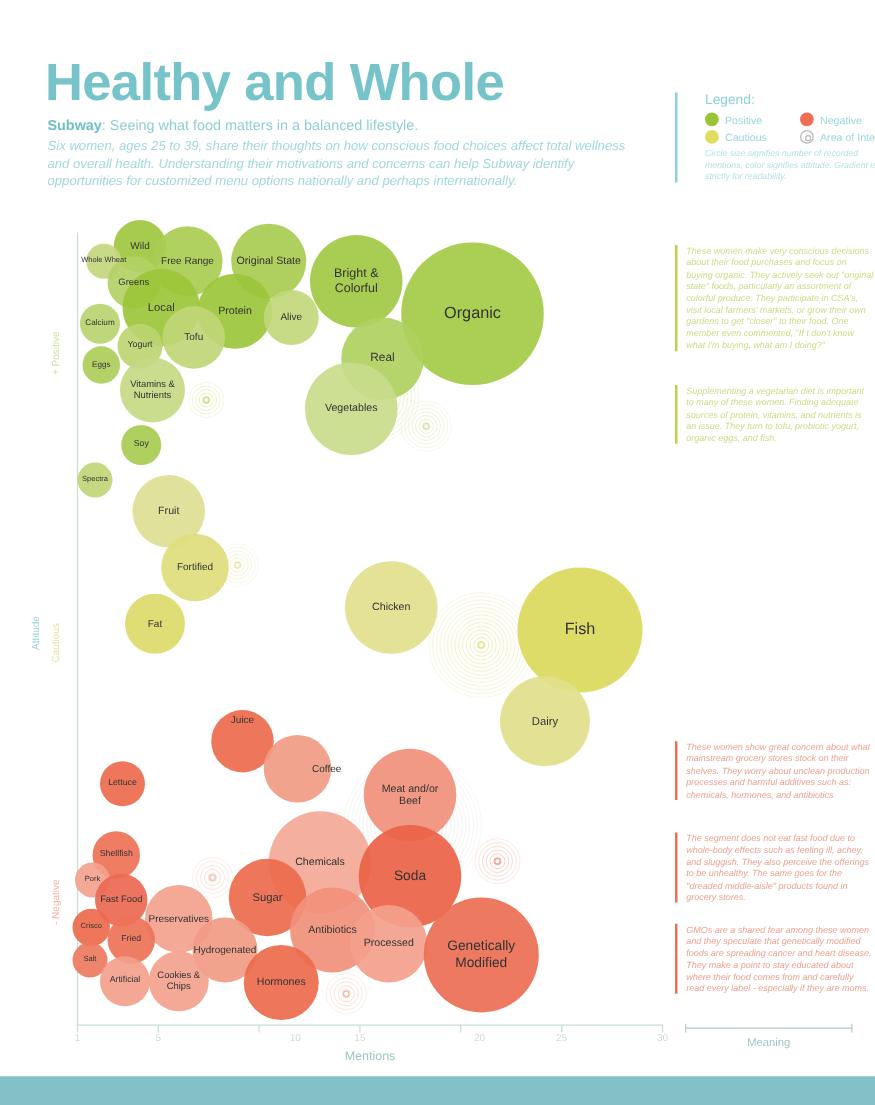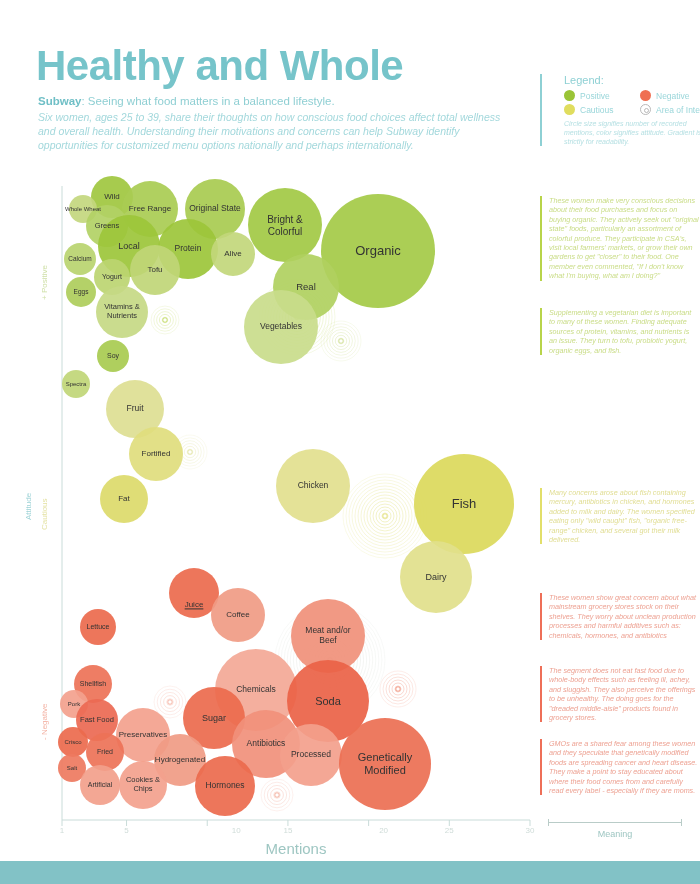--- a/index.html
+++ b/index.html
@@ -68,21 +68,21 @@
   }
   .axis-y-cau{
     position:absolute;left:40px;top:530px;font-size:8px;color:#e4e2a4;
     transform:rotate(-90deg);transform-origin:left top;white-space:nowrap;
   }
   .axis-y-neg{
     position:absolute;left:40px;top:740px;font-size:8px;color:#f3b3a5;
     transform:rotate(-90deg);transform-origin:left top;white-space:nowrap;
   }
   .x-tick{position:absolute;font-size:8px;color:#cfdcd8;transform:translateX(-50%);}
-  .x-title{position:absolute;font-size:15px;color:#9ec6c2;transform:translateX(-50%);}
+  .x-title{position:absolute;font-size:10px;color:#9ec6c2;transform:translateX(-50%);}
   .meaning-axis{position:absolute;left:548px;top:822px;width:134px;}
   .meaning-axis .bar{height:1px;background:#b9ccc8;position:relative;}
   .meaning-axis .bar::before,.meaning-axis .bar::after{
     content:"";position:absolute;top:-3px;width:1px;height:7px;background:#b9ccc8;}
   .meaning-axis .bar::before{left:0;}
   .meaning-axis .bar::after{right:0;}
   .meaning-label{text-align:center;font-size:9px;color:#9ec6c2;margin-top:6px;}
 
   .footer-bar{position:absolute;left:0;top:861px;width:700px;height:23px;background:#82c2c6;}
 </style>
@@ -117,23 +117,22 @@
       <div class="legend-item">
         <span class="aoi-glyph"></span>
         <span class="legend-label">Area of Interest</span>
       </div>
     </div>
     <div class="legend-note">Circle size signifies number of recorded mentions, color signifies attitude. Gradient is strictly for readability.</div>
   </div>
 
   <div class="note green" style="top:196px">These women make very conscious decisions about their food purchases and focus on buying organic. They actively seek out "original state" foods, particularly an assortment of colorful produce. They participate in CSA's, visit local farmers' markets, or grow their own gardens to get "closer" to their food. One member even commented, "If I don't know what I'm buying, what am I doing?"</div>
   <div class="note green" style="top:308px">Supplementing a vegetarian diet is important to many of these women. Finding adequate sources of protein, vitamins, and nutrients is an issue. They turn to tofu, probiotic yogurt, organic eggs, and fish.</div>
-  <div class="note yellow" style="top:488px">Many concerns arose about fish containing mercury, antibiotics in chicken, and hormones added to milk and dairy. The women specified eating only "wild caught" fish, "organic free-range" chicken, and several got their milk delivered.</div>
   <div class="note red" style="top:593px">These women show great concern about what mainstream grocery stores stock on their shelves. They worry about unclean production processes and harmful additives such as: chemicals, hormones, and antibiotics</div>
-  <div class="note red" style="top:666px">The segment does not eat fast food due to whole-body effects such as feeling ill, achey, and sluggish. They also perceive the offerings to be unhealthy. The doing goes for the "dreaded middle-aisle" products found in grocery stores.</div>
+  <div class="note red" style="top:666px">The segment does not eat fast food due to whole-body effects such as feeling ill, achey, and sluggish. They also perceive the offerings to be unhealthy. The same goes for the "dreaded middle-aisle" products found in grocery stores.</div>
   <div class="note red" style="top:739px">GMOs are a shared fear among these women and they speculate that genetically modified foods are spreading cancer and heart disease. They make a point to stay educated about where their food comes from and carefully read every label - especially if they are moms.</div>
 
   <svg id="chart" viewBox="0 0 700 884">
       <g>
         <line x1="62" y1="186" x2="62" y2="820" stroke="#c9dcd9" stroke-width="1"></line>
         <line x1="62" y1="820" x2="530" y2="820" stroke="#c9dcd9" stroke-width="1"></line>
         <line x1="62" y1="820" x2="62" y2="826" stroke="#c9dcd9" stroke-width="1"></line>
         <line x1="126.55172413793103" y1="820" x2="126.55172413793103" y2="826" stroke="#c9dcd9" stroke-width="1"></line>
         <line x1="207.24137931034483" y1="820" x2="207.24137931034483" y2="826" stroke="#c9dcd9" stroke-width="1"></line>
         <line x1="287.9310344827586" y1="820" x2="287.9310344827586" y2="826" stroke="#c9dcd9" stroke-width="1"></line>
@@ -320,22 +319,22 @@
 Nutrients</div>
       <div class="bubble-label" style="left: 281px; top: 327px; font-size: 8.5px; line-height: 9.775px; width: 96.2px;">Vegetables</div>
       <div class="bubble-label" style="left: 113px; top: 356px; font-size: 7px; line-height: 8.05px; width: 41.6px;">Soy</div>
       <div class="bubble-label" style="left: 76px; top: 384px; font-size: 6px; line-height: 6.9px; width: 36.4px;">Spectra</div>
       <div class="bubble-label" style="left: 135px; top: 409px; font-size: 8.5px; line-height: 9.775px; width: 75.4px;">Fruit</div>
       <div class="bubble-label" style="left: 156px; top: 454px; font-size: 8px; line-height: 9.2px; width: 70.2px;">Fortified</div>
       <div class="bubble-label" style="left: 124px; top: 499px; font-size: 8px; line-height: 9.2px; width: 62.4px;">Fat</div>
       <div class="bubble-label" style="left: 313px; top: 486px; font-size: 8.5px; line-height: 9.775px; width: 96.2px;">Chicken</div>
       <div class="bubble-label" style="left: 464px; top: 504px; font-size: 13px; line-height: 14.95px; width: 130px;">Fish</div>
       <div class="bubble-label" style="left: 436px; top: 577px; font-size: 9px; line-height: 10.35px; width: 93.6px;">Dairy</div>
-      <div class="bubble-label" style="left: 194px; top: 605px; font-size: 8px; line-height: 9.2px; width: 65px; text-decoration: underline;">Juice</div>
-      <div class="bubble-label" style="left: 238px; top: 615px; font-size: 8px; line-height: 9.2px; width: 70.2px;">Coffee</div>
+      <div class="bubble-label" style="left: 194px; top: 576px; font-size: 8px; line-height: 9.2px; width: 65px;">Juice</div>
+      <div class="bubble-label" style="left: 238px; top: 615px; font-size: 8px; line-height: 9.2px; width: 70.2px; text-align: right;">Coffee</div>
       <div class="bubble-label" style="left: 98px; top: 627px; font-size: 7px; line-height: 8.05px; width: 46.8px;">Lettuce</div>
       <div class="bubble-label" style="left: 328px; top: 636px; font-size: 8.5px; line-height: 9.775px; width: 96.2px;">Meat and/or
 Beef</div>
       <div class="bubble-label" style="left: 93px; top: 684px; font-size: 7px; line-height: 8.05px; width: 49.4px;">Shellfish</div>
       <div class="bubble-label" style="left: 256px; top: 690px; font-size: 8.5px; line-height: 9.775px; width: 106.6px;">Chemicals</div>
       <div class="bubble-label" style="left: 328px; top: 701px; font-size: 11px; line-height: 12.65px; width: 106.6px;">Soda</div>
       <div class="bubble-label" style="left: 74px; top: 704px; font-size: 6px; line-height: 6.9px; width: 36.4px;">Pork</div>
       <div class="bubble-label" style="left: 97px; top: 720px; font-size: 7.5px; line-height: 8.625px; width: 54.6px;">Fast Food</div>
       <div class="bubble-label" style="left: 214px; top: 718px; font-size: 9px; line-height: 10.35px; width: 80.6px;">Sugar</div>
       <div class="bubble-label" style="left: 143px; top: 735px; font-size: 8px; line-height: 9.2px; width: 70.2px;">Preservatives</div>

